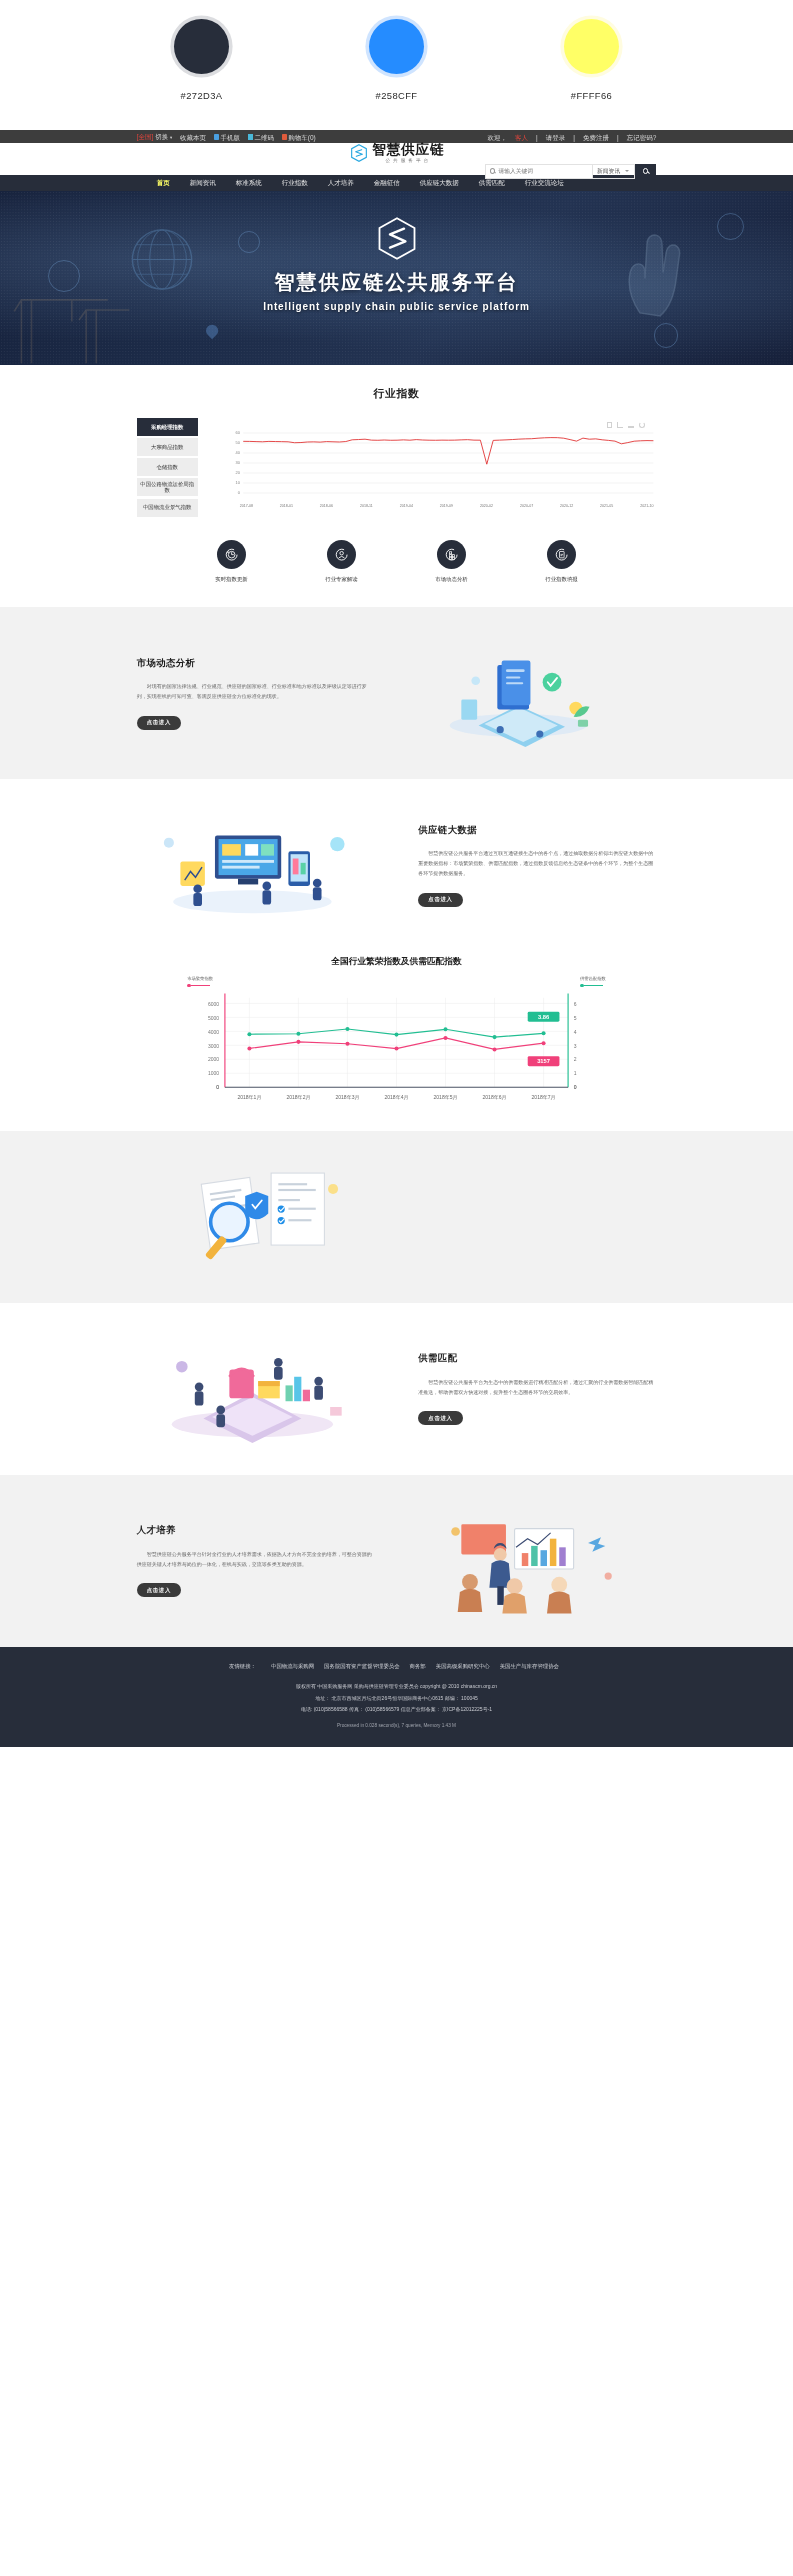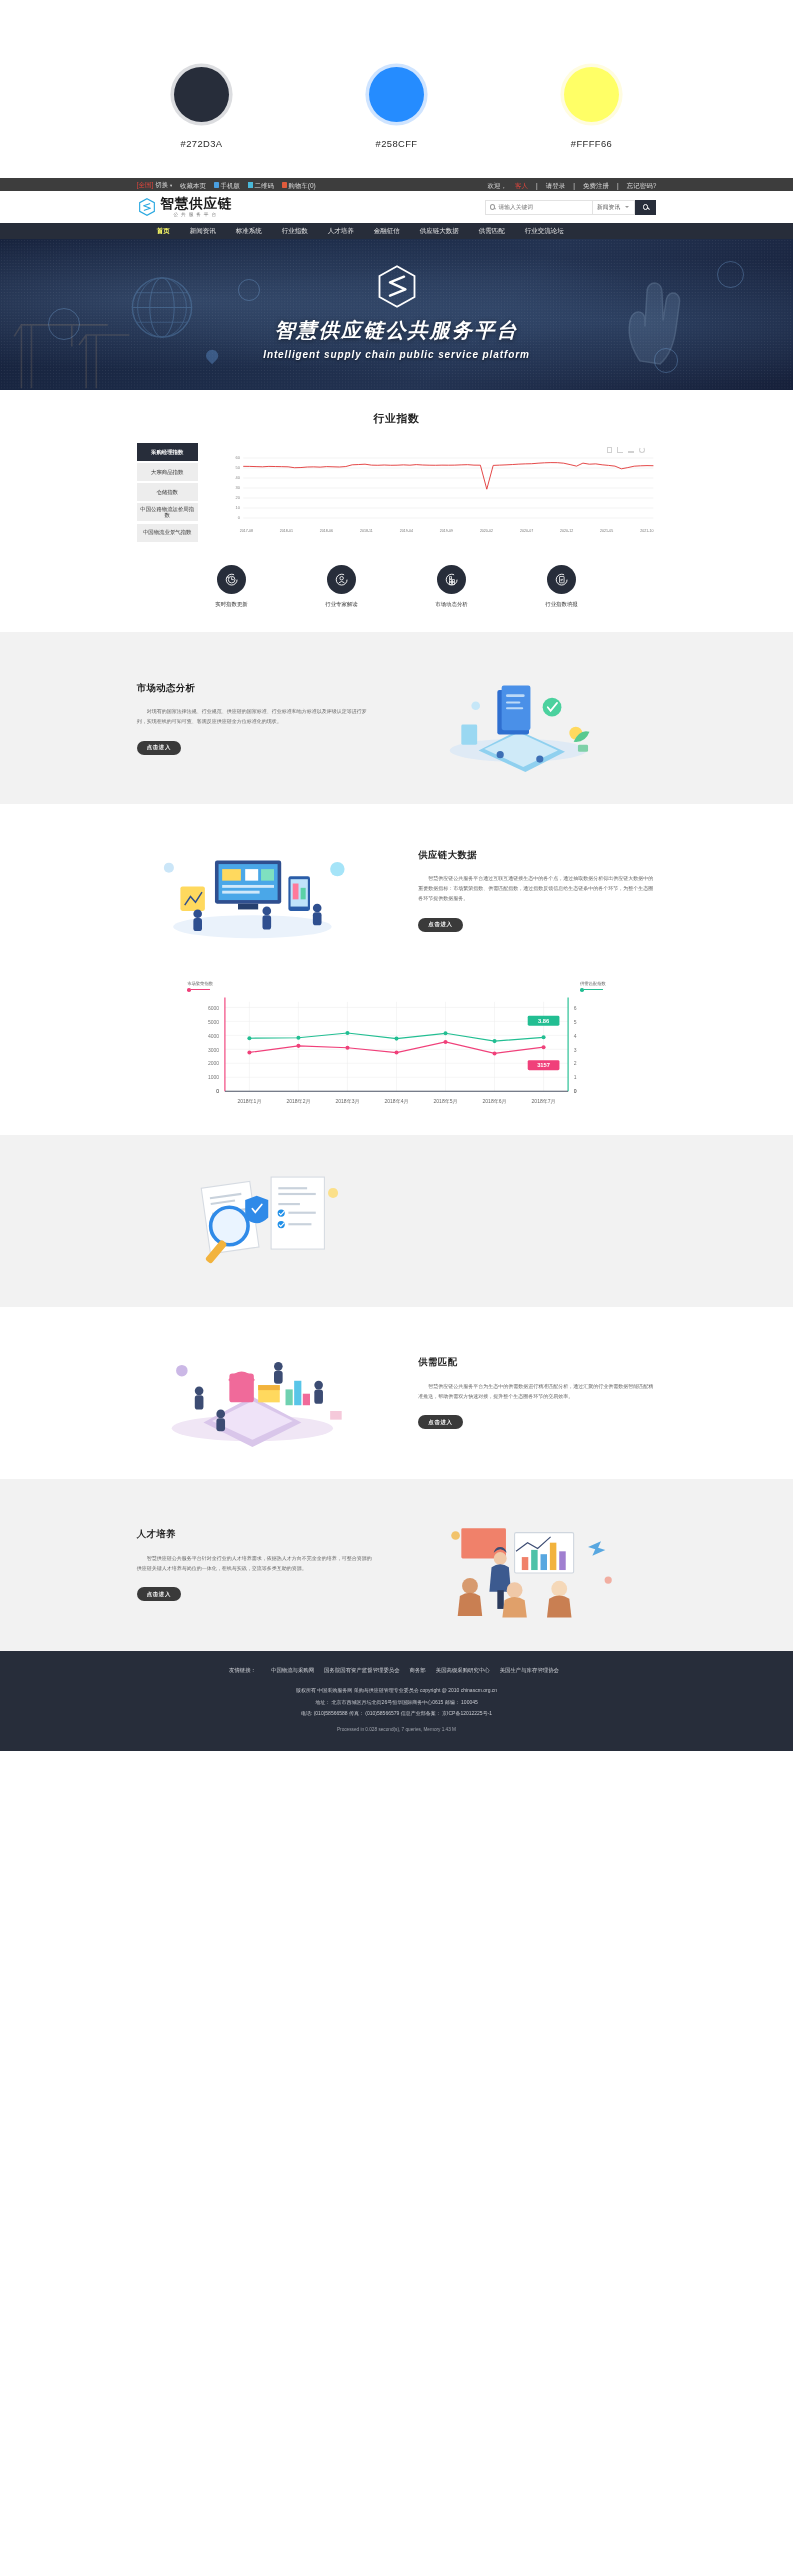--- a/index.html
+++ b/index.html
@@ -8,21 +8,21 @@
   body {
     font-family: "Liberation Sans", "DejaVu Sans", sans-serif;
     background:#ffffff;
     color:#333;
     width:793px;
     overflow-x:hidden;
   }
   .page { width:793px; position:relative; }
 
   
-  .swatch-band { background:#fff; padding:19px 0 29px;margin-top:48px; }
+  .swatch-band { background:#fff; padding:19px 0 29px; }
   .swatch-row { display:flex; justify-content:center; gap:108px; }
   .swatch { width:87px; text-align:center; }
   .swatch .dot {
     width:55px; height:55px; border-radius:50%;
     margin:0 auto 16px;
   }
   .swatch .hex {
     font-family:"Liberation Sans", sans-serif;
     font-size:9.4px; color:#2b2b2b; letter-spacing:0.4px;
   }
@@ -38,21 +38,21 @@
   .topbar-left, .topbar-right { display:flex; gap:8px; align-items:center; }
   .topbar a { color:#d8d8d8; text-decoration:none; }
   .tb-red { color:#e8453c; }
   .mini-ico { display:inline-block; width:5px; height:5.8px; margin-right:1.4px; vertical-align:-0.7px;}
   .mini-ico.phone { background:#4a9fe0; border-radius:0.7px;}
   .mini-ico.qr { background:#4ab8d8; }
   .mini-ico.cart { background:#e05b3c; border-radius:0.7px;}
 
   
   .logorow { background:#fff; height:32px; }
-  .logorow-inner { width:534px; margin:0 auto; display:flex; align-items:center; padding:0 7.2px; height:32px;}
+  .logorow-inner { width:534px; margin:0 auto; display:flex; align-items:center; padding:0 7.2px; height:32px;flex-direction:column;}
   .brand { display:flex; align-items:center; gap:3.6px;}
   .brand-mark { width:20px; height:20px; }
   .brand-text { line-height:1; }
   .brand-cn { font-size:13.7px; font-weight:bold; color:#1a1a1a; letter-spacing:0.7px; }
   .brand-sub {
     font-size:4.7px; color:#777; letter-spacing:2.9px; margin-top:2.2px;
     text-align:center;
   }
   .searchwrap { margin-left:auto; display:flex; align-items:center; height:15px; }
   .searchbox {
@@ -78,26 +78,25 @@
   .nav { background:#272D3A; height:16px; }
   .nav-inner { width:534px; margin:0 auto; display:flex; align-items:center; height:16px; padding-left:17.3px; }
   .nav-item {
     color:#e8e8e8; font-size:6.5px; padding:0 10px; line-height:16px; cursor:pointer;
     white-space:nowrap;
   }
   .nav-item.active { color:#FFFF66; font-weight:bold; }
 
   
   .hero {
-    height:151px; position:relative; overflow:hidden;
+    height:174px; position:relative; overflow:hidden;
     background:
       radial-gradient(ellipse at 22% 40%, rgba(90,120,160,.38), transparent 55%),
       radial-gradient(ellipse at 78% 55%, rgba(70,100,140,.35), transparent 55%),
       linear-gradient(135deg,#15203a 0%,#1c2b48 35%,#233352 60%,#16203a 100%);
-    font-style: italic;
   }
   .hero .dots {
     position:absolute; inset:0;
     background-image:radial-gradient(rgba(255,255,255,.10) 0.4px, transparent 0.5px);
     background-size:2.9px 2.9px; opacity:.7;
   }
   .hero .globe {
     position:absolute; left:108px; top:24.5px; width:108px; height:87px; opacity:.30;
   }
   .hero .hand {
@@ -492,20 +491,21 @@
         </div>
         <div class="split-text right">
           <h3>供应链大数据</h3>
           <p>智慧供应链公共服务平台通过互联互通链接生态中的各个点，通过抽取数据分析得出供应链大数据中的重要数据指标：市场繁荣指数、供需匹配指数，通过指数反馈信息给生态链条中的各个环节，为整个生态圈各环节提供数据服务。</p>
           <button class="btn-enter">点击进入</button>
         </div>
       </div>
     </div>
 
     <div class="sec bg-white dual">
+      <div class="dual-title">全国行业繁荣指数及供需匹配指数</div>
       <div class="dual-legend">
         <div class="lg">
           <div>市场繁荣指数</div>
           <div class="lgline">
               <span class="lgdot" style="background:#F0407A"></span>
               <span class="lgbar" style="background:#F0407A"></span>
             </div>
         </div>
         <div class="lg">
           <div>供需匹配指数</div>

